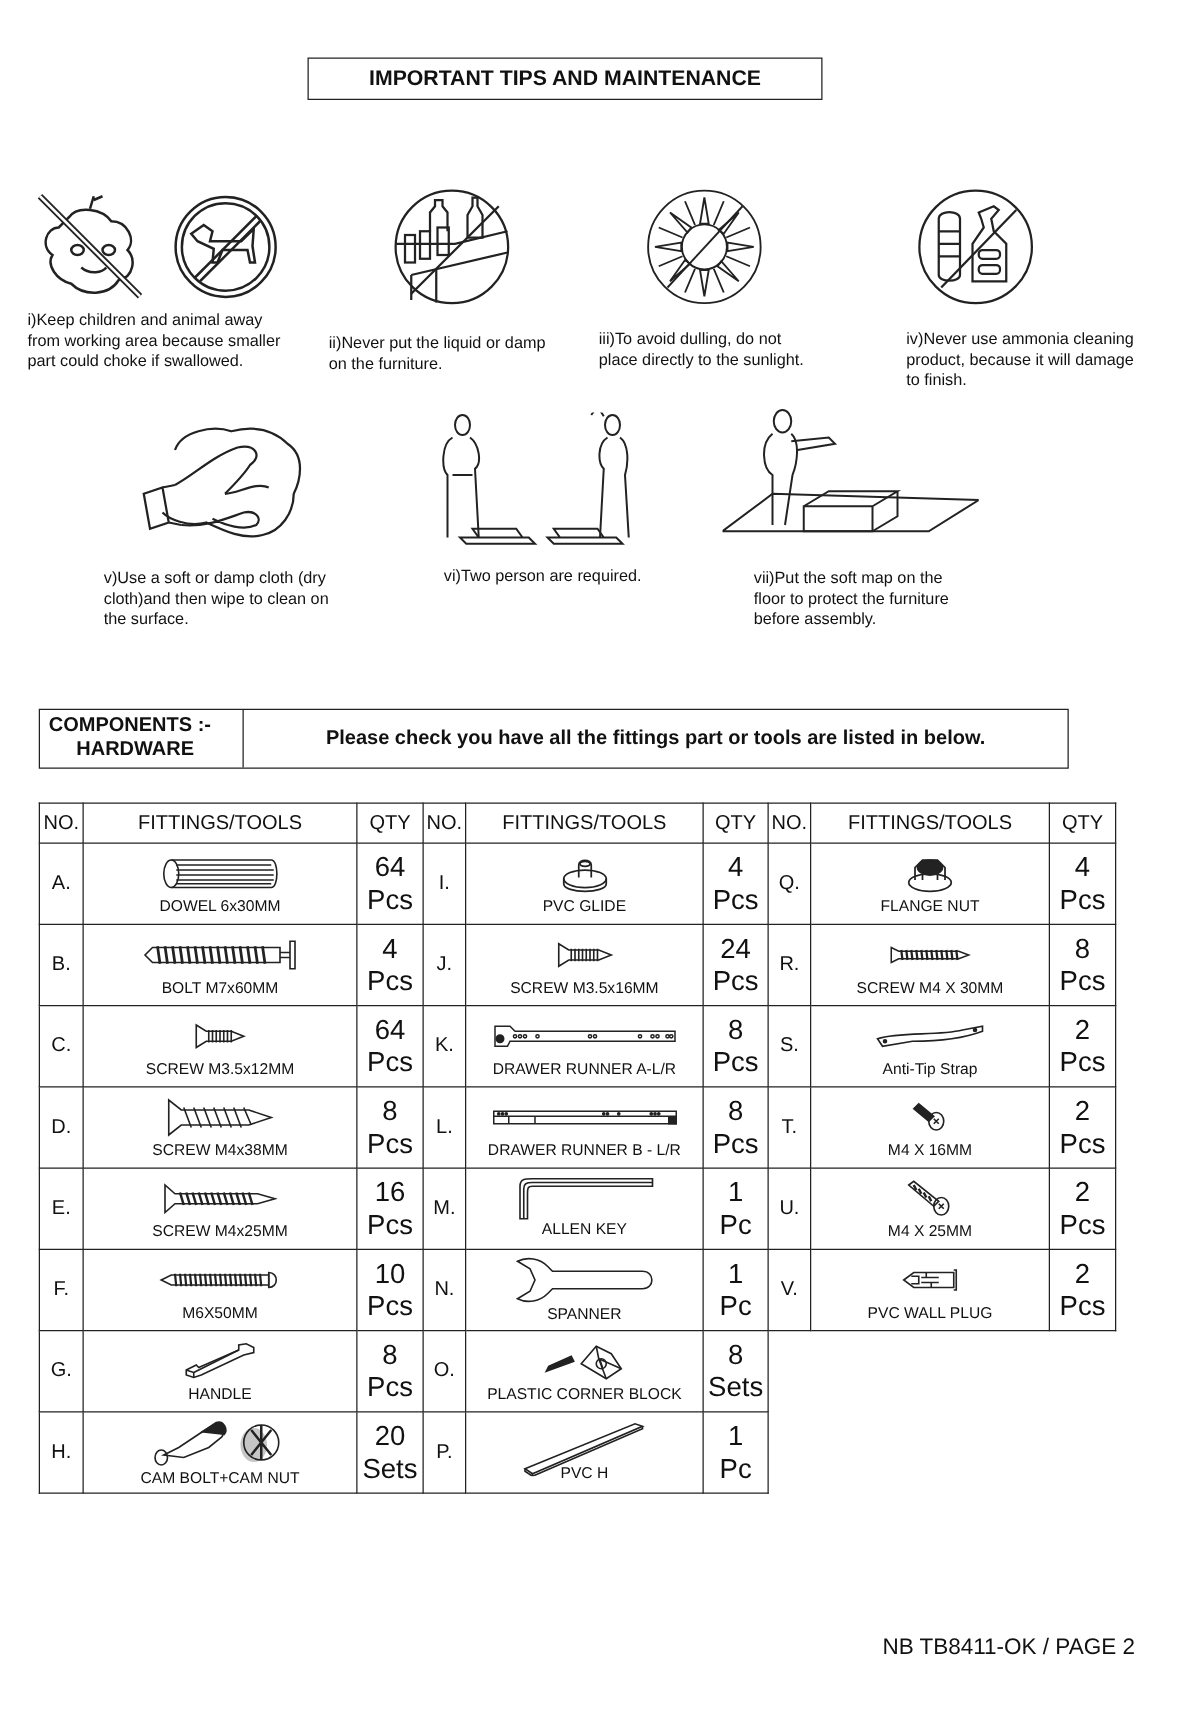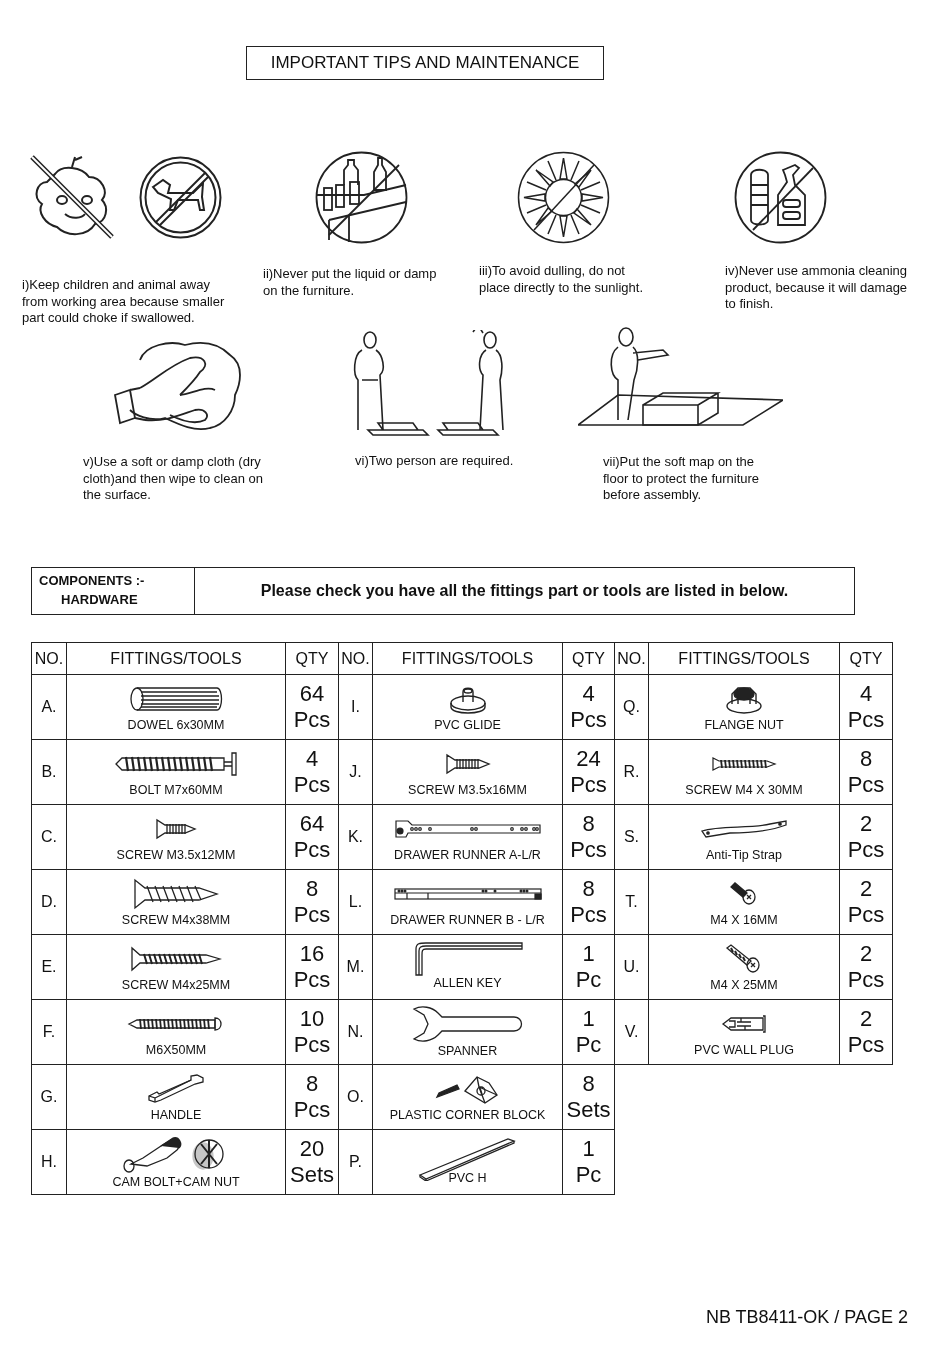--- a/index.html
+++ b/index.html
@@ -1,22 +1,22 @@
 <!DOCTYPE html>
 <html><head>
 <meta charset="utf-8">
 <style>
   html, body { margin: 0; padding: 0; background: #ffffff; }
   body { width: 950px; height: 1371px; position: relative; font-family: "Liberation Sans", sans-serif; color: #111; overflow: hidden; }
   .abs { position: absolute; }
-  .title-box { left: 246px; top: 46px; width: 358px; height: 34px; border: 1.5px solid #222; box-sizing: border-box; display: flex; align-items: center; justify-content: center; font-weight: normal; font-size: 17px; }
+  .title-box { left: 246px; top: 46px; width: 412px; height: 34px; border: 1.5px solid #222; box-sizing: border-box; display: flex; align-items: center; justify-content: center; font-weight: bold; font-size: 17px; }
   .tip-text { font-size: 13px; line-height: 16.5px; color: #111; }
   .icon svg { display: block; }
   .comp-header { left: 31px; top: 567px; width: 824px; height: 48px; border: 1.5px solid #222; box-sizing: border-box; display: flex; }
-  .comp-left { width: 163px; border-right: 1.5px solid #222; font-weight: bold; font-size: 13px; line-height: 19px; padding: 3px 0 0 7px; box-sizing: border-box; }
+  .comp-left { width: 163px; border-right: 1.5px solid #222; font-weight: bold; font-size: 16px; line-height: 19px; padding: 3px 0 0 7px; box-sizing: border-box; }
   .comp-right { flex: 1; display: flex; align-items: center; justify-content: center; font-weight: bold; font-size: 16px; }
   table.hw { position: absolute; left: 31px; top: 642px; border-collapse: collapse; }
   table.hw td, table.hw th { border: 1.5px solid #222; padding: 0; box-sizing: border-box; }
   table.hw th { font-weight: normal; font-size: 16px; height: 32px; text-align: center; }
   table.hw td { height: 65px; vertical-align: middle; }
   .no { width: 35px; text-align: center; font-size: 16px; margin-left: 28px; }
   .ft { width: 219px; text-align: center; position: relative; }
   .qty { width: 53px; text-align: center; font-size: 22px; line-height: 26px; }
   .no2 { width: 34px; }
   .ft2 { width: 190px; }
@@ -83,21 +83,21 @@
     <circle cx="47.5" cy="47.5" r="45"></circle>
     <path d="M18 25 C18 18 35 18 35 25 L35 70 C35 76 18 76 18 70 Z"></path>
     <path d="M18 35 L35 35 M18 45 L35 45 M18 55 L35 55"></path>
     <path d="M50 20 L62 15 L66 18 L60 25 L62 35 L72 45 L72 75 L45 75 L45 45 L54 32 L52 25 Z"></path>
     <rect x="50" y="50" width="17" height="7" rx="3"></rect>
       <rect x="50" y="62" width="17" height="7" rx="3"></rect>
     <line x1="20" y1="80" x2="80" y2="18"></line>
   </svg>
 </div>
 
-<div class="abs tip-text" style="left:22px;top:277px;">
+<div class="abs tip-text" style="left:22px;top:248px;">
   <div>i)Keep children and animal away</div>
   <div>from working area because smaller</div>
   <div>part could choke if swallowed.</div>
 </div>
 <div class="abs tip-text" style="left:263px;top:266px;">
   <div>ii)Never put the liquid or damp</div>
   <div>on the furniture.</div>
 </div>
 <div class="abs tip-text" style="left:479px;top:263px;">
   <div>iii)To avoid dulling, do not</div>

